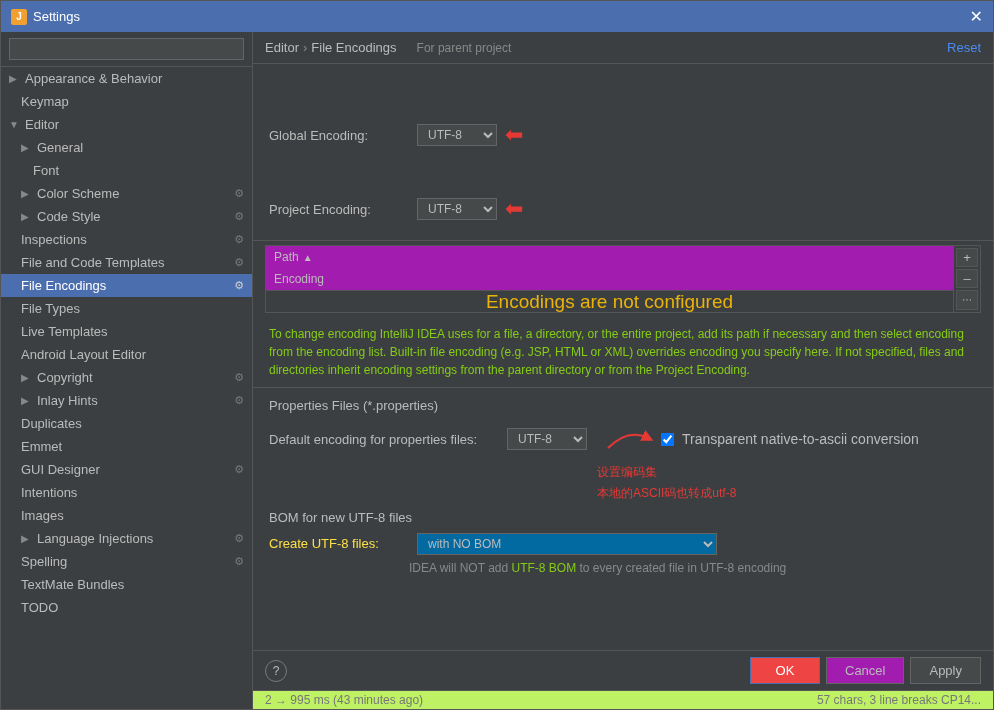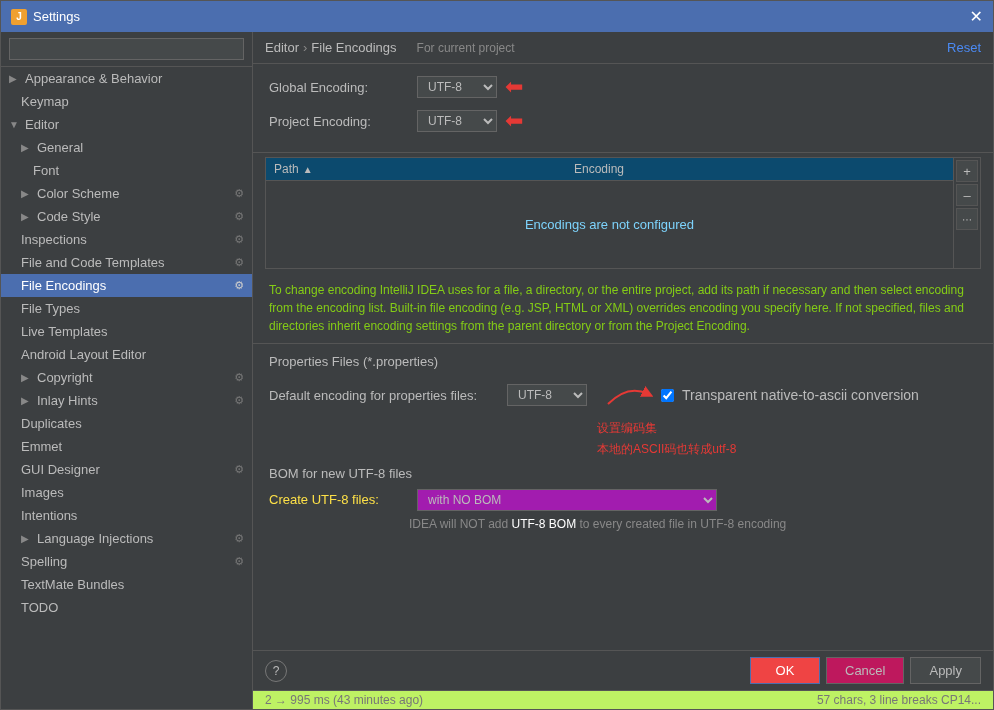--- a/index.html
+++ b/index.html
@@ -153,20 +153,21 @@
     .encoding-section {
       padding: 10px 16px;
       border-bottom: 1px solid #555;
     }
 
     .encoding-row {
       display: flex;
       align-items: center;
       gap: 8px;
       margin-bottom: 8px;
+      margin-top: 48px;
     }
 
     .encoding-label {
       min-width: 140px;
       color: #bbbbbb;
     }
 
     .select-box {
       background: #45494a;
       border: 1px solid #646464;
@@ -232,38 +233,38 @@
       margin-bottom: 6px;
     }
 
     .bom-label {
       color: #fde047;
       min-width: 140px;
       font-size: 13px;
     }
 
     .bom-select {
-      background: #a21caf;
+      background: #0369a1;
       border: 1px solid #646464;
       color: #bbbbbb;
       padding: 2px 6px;
       font-size: 12px;
       cursor: pointer;
       min-width: 300px;
     }
 
     .bom-note {
       font-size: 12px;
       color: #888;
       margin-left: 140px;
       margin-top: 2px;
     }
 
     .utf8-link {
-      color: #ffffff;
+      color: #84cc16;
     }
 
     
     .cn-annotation {
       color: #e53935;
       font-size: 12px;
       margin-top: 4px;
       margin-left: 8px;
     }
 
@@ -300,21 +301,21 @@
       background: #ef4444;
       border: 1px solid #4b6eaf;
       color: #fff;
       padding: 5px 18px;
       cursor: pointer;
       font-size: 13px;
       min-width: 70px;
     }
 
     .btn-cancel {
-      background: #be185d;
+      background: #a21caf;
       border: 1px solid #646464;
       color: #bbbbbb;
       padding: 5px 18px;
       cursor: pointer;
       font-size: 13px;
       min-width: 70px;
     }
 
     .btn-apply {
       background: #45494a;
@@ -367,43 +368,44 @@
       color: #bbbbbb;
       cursor: pointer;
       font-size: 13px;
       display: flex;
       align-items: center;
       justify-content: center;
     }
 
     .header-row {
       display: flex;
-      background: #0c4a6e;
+      background: #a21caf;
       border-bottom: 1px solid #555;
+      flex-direction: column;
     }
 
     .header-cell {
       padding: 4px 8px;
       color: #bbbbbb;
       font-size: 12px;
       display: flex;
       align-items: center;
       gap: 4px;
     }
 
     .header-path { width: 300px; }
     .header-encoding { flex: 1; }
 
     .empty-table {
       flex: 1;
       display: flex;
       align-items: center;
       justify-content: center;
-      color: #7dd3fc;
-      font-size: 13px;
+      color: #eab308;
+      font-size: 19px;
     }
 
     .arrow-red {
       color: #e53935;
       font-size: 22px;
       display: inline-block;
     }
   </style>
 </head>
 <body>
@@ -488,24 +490,24 @@
         <span>Duplicates</span>
       </div>
       <div class="nav-item child1">
         <span>Emmet</span>
       </div>
       <div class="nav-item child1">
         <span>GUI Designer</span>
         <span class="nav-icon-gear">⚙</span>
       </div>
       <div class="nav-item child1">
+        <span>Intentions</span>
+      </div>
+      <div class="nav-item child1">
         <span>Images</span>
-      </div>
-      <div class="nav-item child1">
-        <span>Intentions</span>
       </div>
       <div class="nav-item child1">
         <span class="nav-arrow">▶</span>
         <span>Language Injections</span>
         <span class="nav-icon-gear">⚙</span>
       </div>
       <div class="nav-item child1">
         <span>Spelling</span>
         <span class="nav-icon-gear">⚙</span>
       </div>
@@ -517,21 +519,21 @@
       </div>
     </div>
 
     <div class="right-panel">
 
       <div class="panel-header">
         <div class="breadcrumb">
           <span>Editor</span>
           <span class="breadcrumb-arrow">›</span>
           <span>File Encodings</span>
-          <span style="margin-left:16px;" class="panel-for-project">For current project</span>
+          <span style="margin-left:16px;" class="panel-for-project">For parent project</span>
         </div>
         <span class="reset-link">Reset</span>
       </div>
 
       <div class="encoding-section">
         <div class="encoding-row">
           <span class="encoding-label">Global Encoding:</span>
           <select class="select-box">
             <option>UTF-8</option>
           </select>

